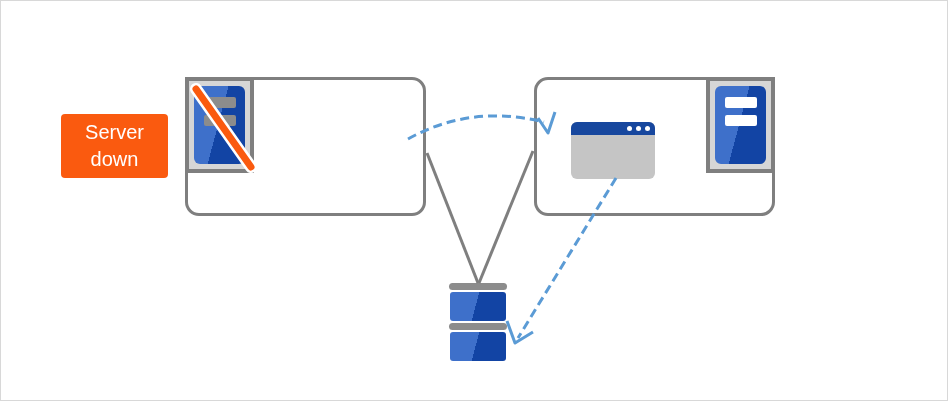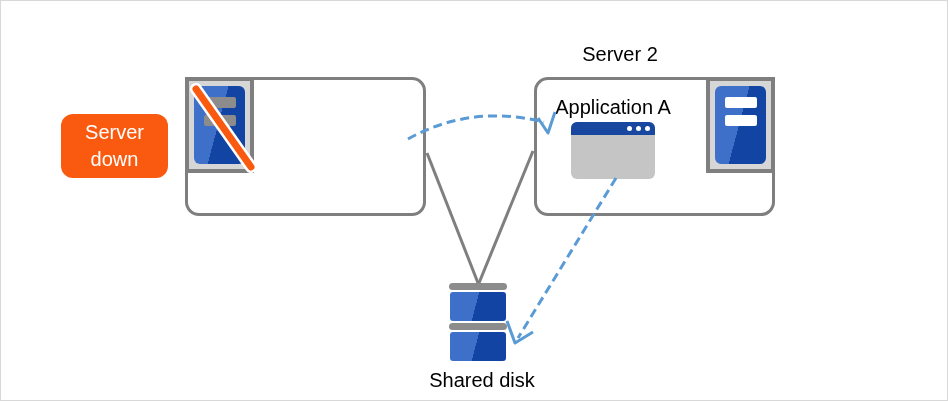--- a/index.html
+++ b/index.html
@@ -4,21 +4,21 @@
 <style>
   html,body{margin:0;padding:0;background:#fff;}
   .canvas{
     position:relative;width:948px;height:401px;box-sizing:border-box;
     background:#FFFFFF;border:1px solid #D8D8D8;overflow:hidden;
     font-family:"Liberation Sans",sans-serif;color:#000;
   }
   .lbl{position:absolute;font-size:20px;line-height:1.15;text-align:center;
        white-space:nowrap;transform:translateX(-50%);}
   .badge{
-    position:absolute;left:60px;top:113px;width:107px;height:64px;border-radius:12px;
+    position:absolute;left:60px;top:113px;width:107px;height:64px;border-radius:4px;
     background:#FA5A0F;color:#FFFFFF;font-size:20px;line-height:1.35;
     display:flex;align-items:center;justify-content:center;text-align:center;
   }
   .node-box{
     position:absolute;width:241px;height:139px;box-sizing:border-box;
     border:3px solid #7F7F7F;border-radius:14px;background:transparent;
   }
   .box1{left:184px;top:76px;}
   .box2{left:533px;top:76px;}
   .icon-frame{
@@ -67,43 +67,40 @@
     <div class="tower tower-down">
       <div class="bar b1"></div>
       <div class="bar b2"></div>
     </div>
     <svg class="slash-svg" viewBox="0 0 69 96">
       <line x1="7" y1="8" x2="62" y2="86" stroke="#FFFFFF" stroke-width="12" stroke-linecap="round"></line>
       <line x1="7" y1="8" x2="62" y2="86" stroke="#FA5A0F" stroke-width="7" stroke-linecap="round"></line>
     </svg>
   </div>
 
-  <div class="lbl" style="left:619px;top:42px;">Server 2</div>
   <div class="node-box box2"></div>
   <div class="icon-frame frame2">
     <div class="tower tower-active">
       <div class="bar b1"></div>
       <div class="bar b2"></div>
     </div>
   </div>
-  <div class="lbl" style="left:612px;top:95px;">Application A</div>
   <div class="win">
     <div class="win-bar">
       <span class="win-dot d1"></span>
       <span class="win-dot d2"></span>
       <span class="win-dot d3"></span>
     </div>
   </div>
 
 
   <div class="disk-bar t"></div>
   <div class="disk-block a"></div>
   <div class="disk-bar m"></div>
   <div class="disk-block b"></div>
-  <div class="lbl" style="left:481px;top:368px;">Shared disk</div>
 
   <svg class="overlay" viewBox="0 0 948 401">
     <line x1="426" y1="152" x2="477" y2="282" stroke="#7F7F7F" stroke-width="3"></line>
     <line x1="532" y1="150" x2="478" y2="282" stroke="#7F7F7F" stroke-width="3"></line>
     <path d="M 407 138 Q 470 103 543 121" fill="none" stroke="#5B9BD5" stroke-width="3" stroke-dasharray="9 5"></path>
     <polyline points="537,117 547,132 554,111" fill="none" stroke="#5B9BD5" stroke-width="3" stroke-linejoin="round"></polyline>
     <line x1="615" y1="177" x2="517" y2="337" stroke="#5B9BD5" stroke-width="3" stroke-dasharray="9 5"></line>
     <polyline points="506,320 514,342 532,331" fill="none" stroke="#5B9BD5" stroke-width="3" stroke-linejoin="round"></polyline>
   </svg>
 

